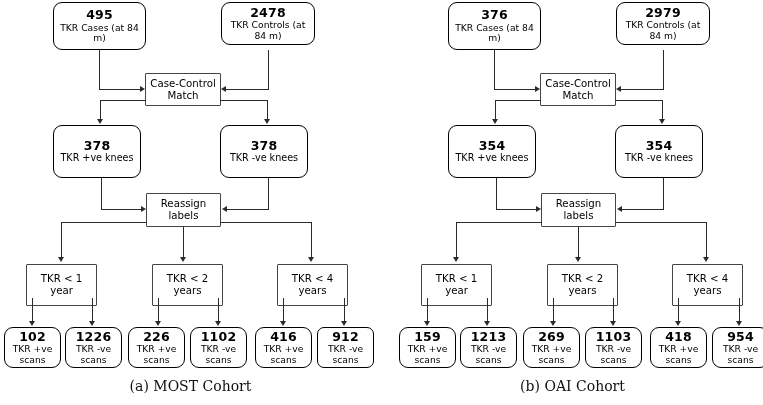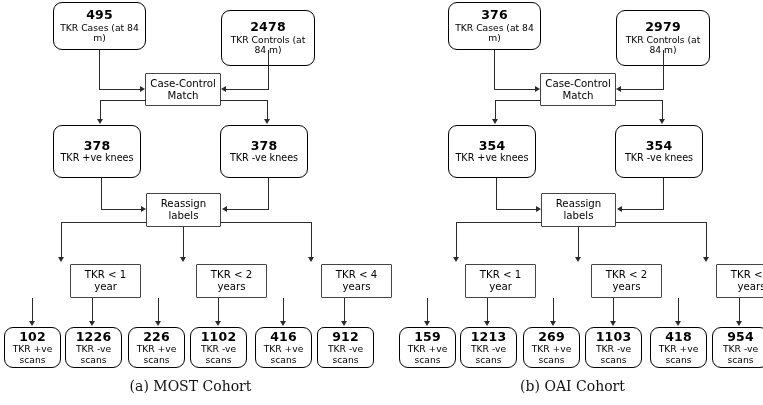--- a/index.html
+++ b/index.html
@@ -25,25 +25,25 @@
   }
   .rounded{border-radius:9px;}
   .rect{border:1px solid #444444;border-radius:1px;}
   .num{font-weight:bold;font-size:12.5px;letter-spacing:.2px;}
   .lbl{font-size:9.2px;}
   .lbl2{font-size:9.6px;}
   .plain{font-size:10.2px;}
 
   
   .top-case{width:93px;height:48px;top:2px;}
-  .top-ctrl{width:94px;height:56px;top:10px;}
+  .top-ctrl{width:94px;height:43px;top:2px;}
   .match{width:76px;height:33px;top:73px;}
   .mid{width:88px;height:53px;top:125px;}
   .reassign{width:75px;height:34px;top:193px;}
-  .tkr{width:71px;height:34px;top:264px;margin-left:44px;}
+  .tkr{width:71px;height:42px;top:264px;}
   .scan{width:57px;height:41px;top:327px;}
 
   
   .ln{position:absolute;background:#2b2b2b;}
   .h{height:1px;}
   .v{width:1px;}
 
   .arrow{position:absolute;width:0;height:0;}
   .arrow-down{
     border-left:3.5px solid transparent;

